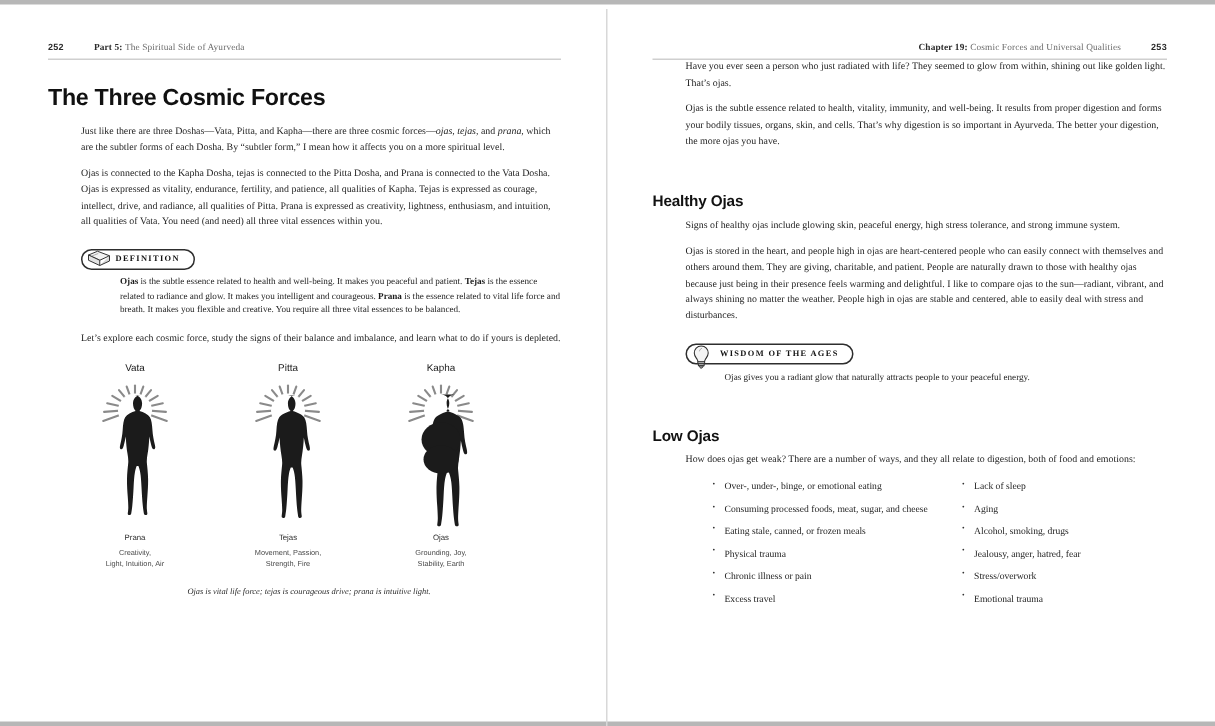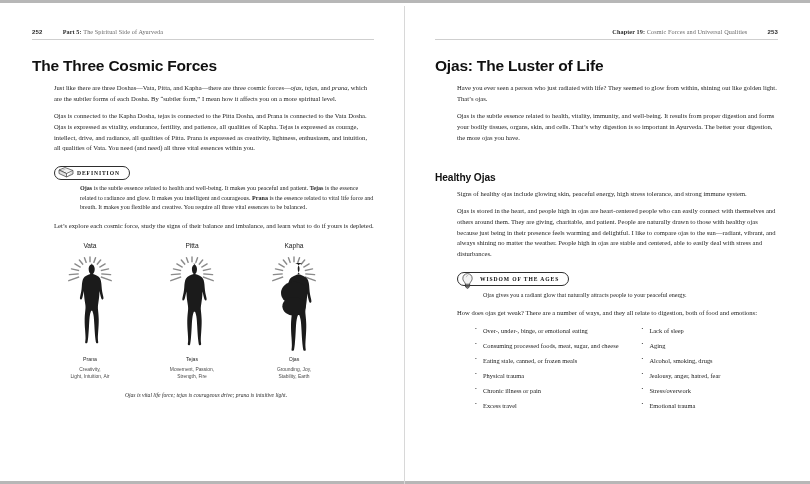--- a/index.html
+++ b/index.html
@@ -254,21 +254,20 @@
 
   </div>
 
   <div class="page page-right">
 
     <div class="runhead right">
       <span><span class="rh-strong">Chapter 19:</span><span class="rh-rest"> Cosmic Forces and Universal Qualities</span></span>
       <span class="folio">253</span>
     </div>
 
-    <h1 class="chap">Ojas: The Luster of Life</h1>
 
     <p class="body">Have you ever seen a person who just radiated with life? They seemed to glow from within, shining out like golden light. That’s ojas.</p>
     <p class="body">Ojas is the subtle essence related to health, vitality, immunity, and well-being. It results from proper digestion and forms your bodily tissues, organs, skin, and cells. That’s why digestion is so important in Ayurveda. The better your digestion, the more ojas you have.</p>
 
     <h2 class="sec">Healthy Ojas</h2>
     <p class="body">Signs of healthy ojas include glowing skin, peaceful energy, high stress tolerance, and strong immune system.</p>
     <p class="body">Ojas is stored in the heart, and people high in ojas are heart-centered people who can easily connect with themselves and others around them. They are giving, charitable, and patient. People are naturally drawn to those with healthy ojas because just being in their presence feels warming and delightful. I like to compare ojas to the sun—radiant, vibrant, and always shining no matter the weather. People high in ojas are stable and centered, able to easily deal with stress and disturbances.</p>
 
     <div class="callout">
       <span class="callout-tag">
@@ -279,20 +278,21 @@
             <rect x="7.6" y="23" width="6.8" height="2.2" fill="#cfcfcf" stroke="#2e2e2e" stroke-width="1.1"></rect>
             <path d="M8.6 25.4h4.8c-.3 1.8-1.3 2.7-2.4 2.7s-2.1-.9-2.4-2.7z" fill="#9e9e9e" stroke="#2e2e2e" stroke-width="1.1" stroke-linejoin="round"></path>
             <path d="M8.8 8.3c.4-2 1.6-3.2 3.1-3.5" stroke="#9a9a9a" stroke-width="1" fill="none"></path>
           </svg>
         </span>
         <span>WISDOM OF THE AGES</span>
       </span>
       <p class="callout-body single">Ojas gives you a radiant glow that naturally attracts people to your peaceful energy.</p>
     </div>
 
+    <h2 class="sec">Low Ojas</h2>
     <p class="body">How does ojas get weak? There are a number of ways, and they all relate to digestion, both of food and emotions:</p>
 
     <div class="bullets">
       <div class="bcol">
         <ul class="blist">
           <li>Over-, under-, binge, or emotional eating</li>
           <li>Consuming processed foods, meat, sugar, and cheese</li>
           <li>Eating stale, canned, or frozen meals</li>
           <li>Physical trauma</li>
           <li>Chronic illness or pain</li>

